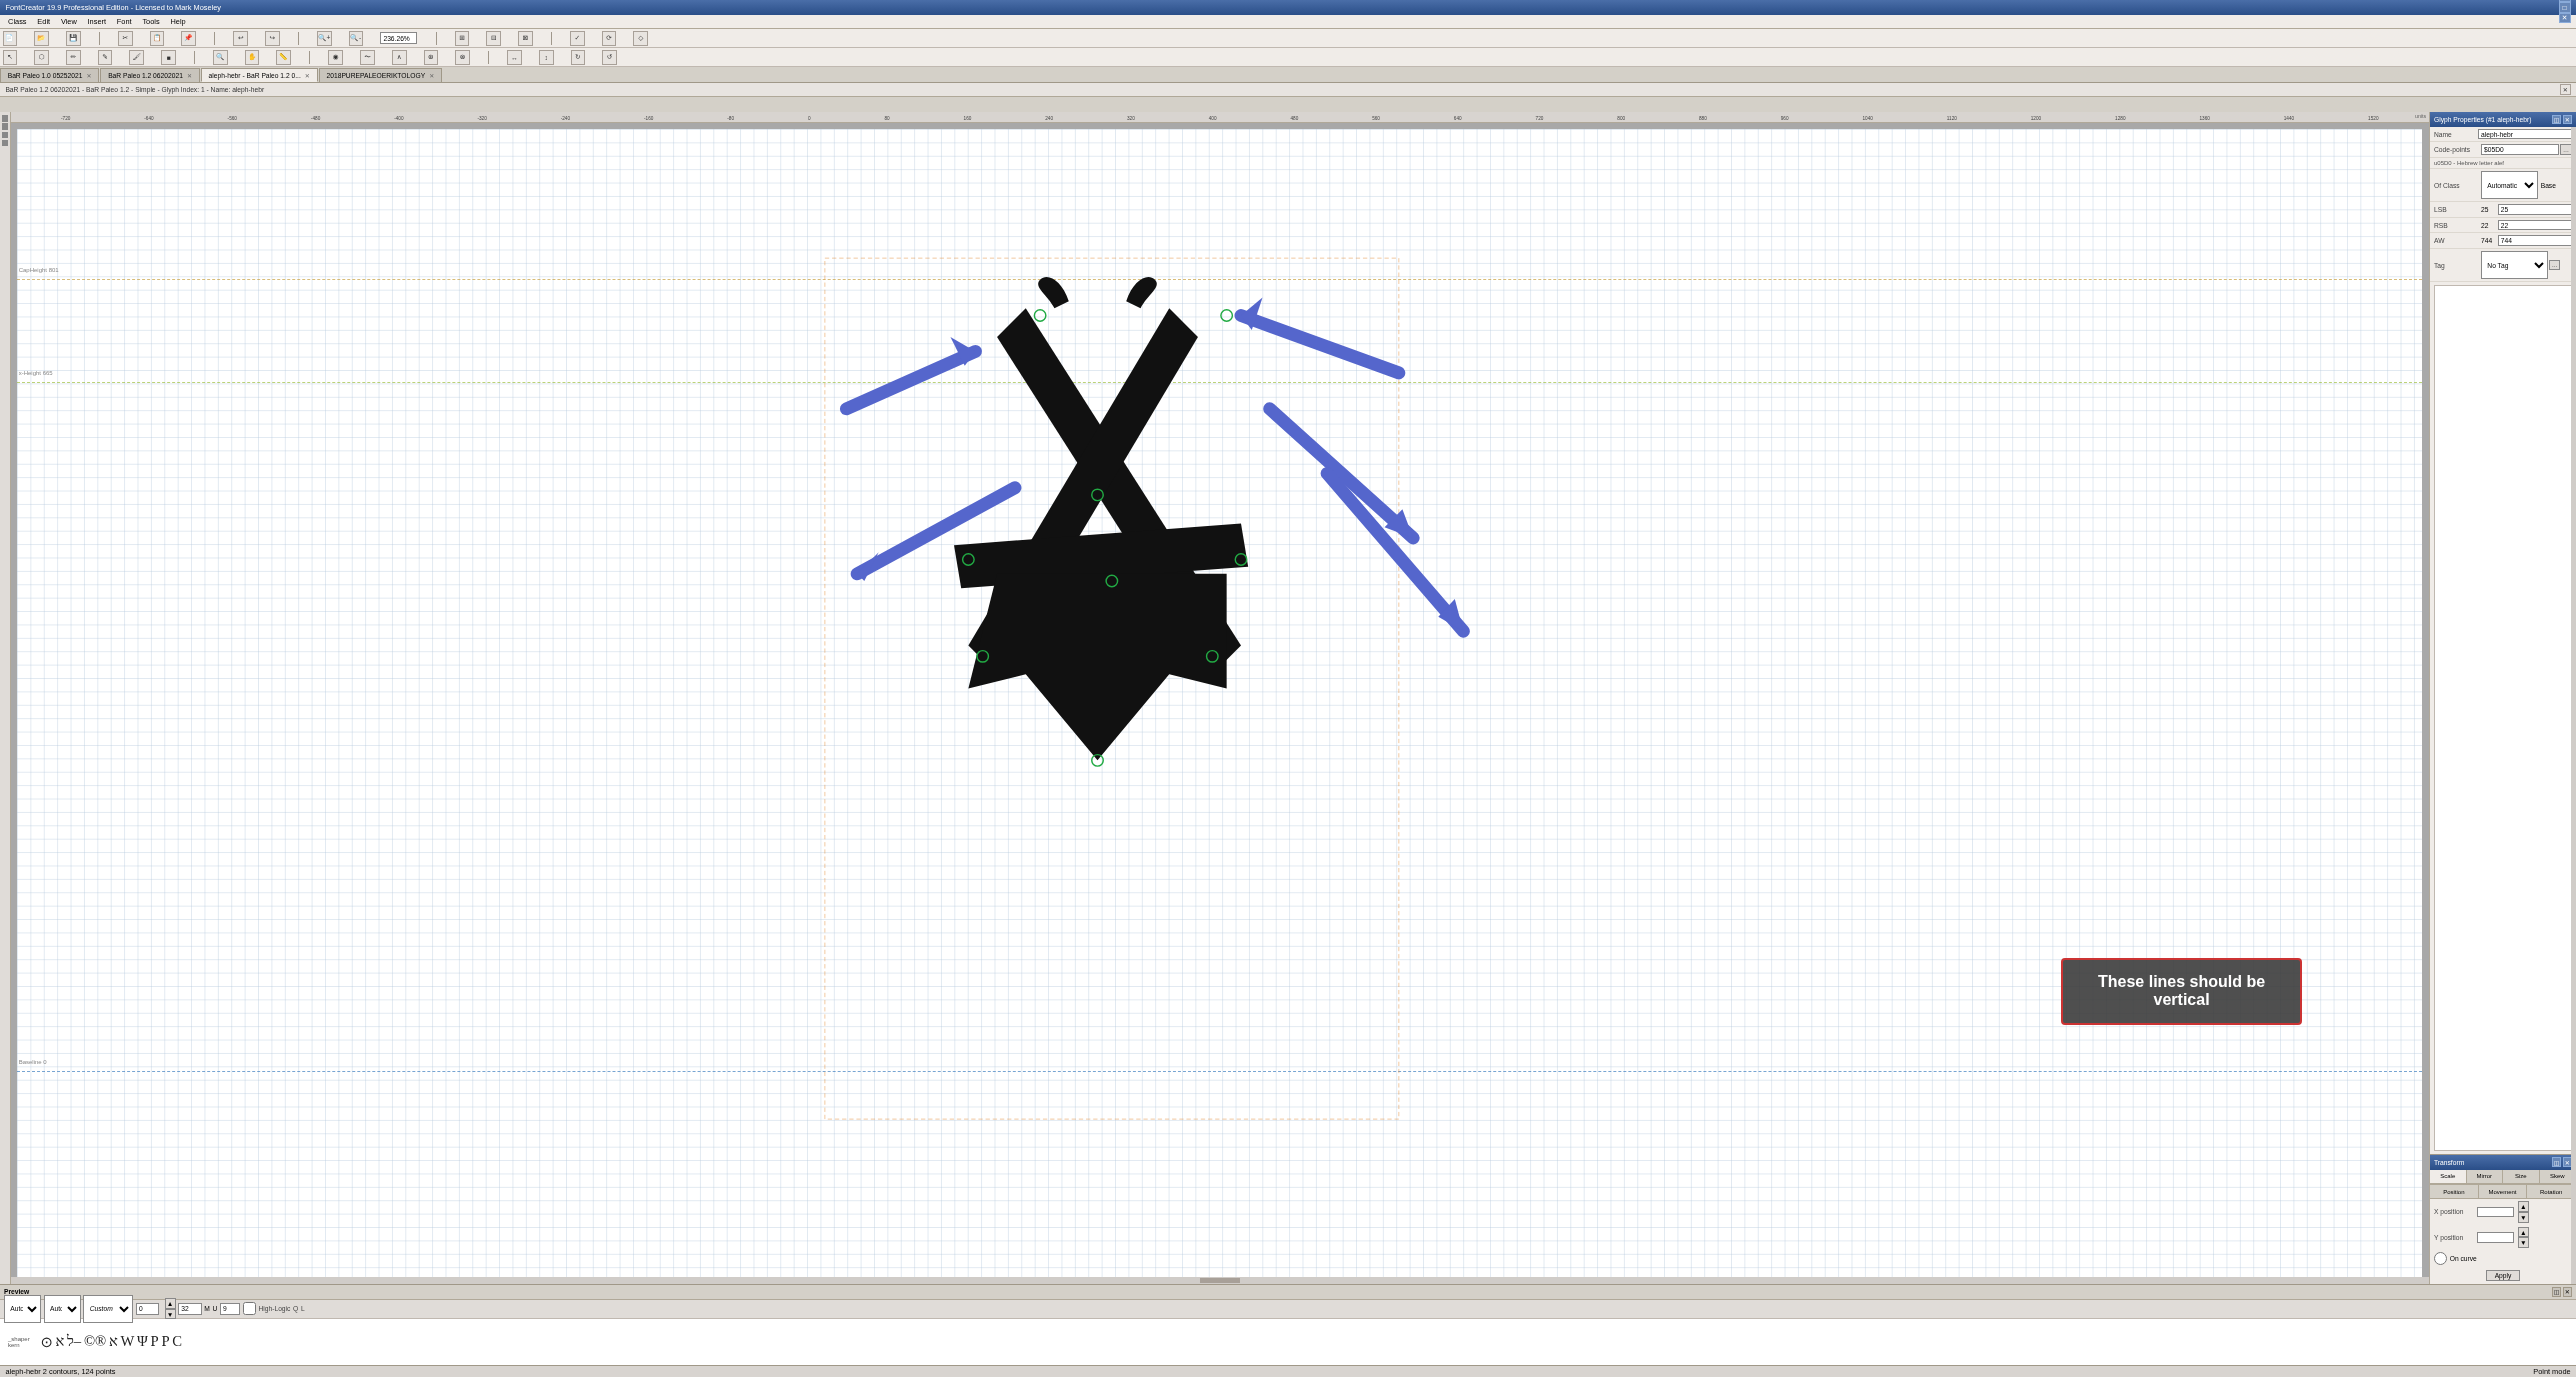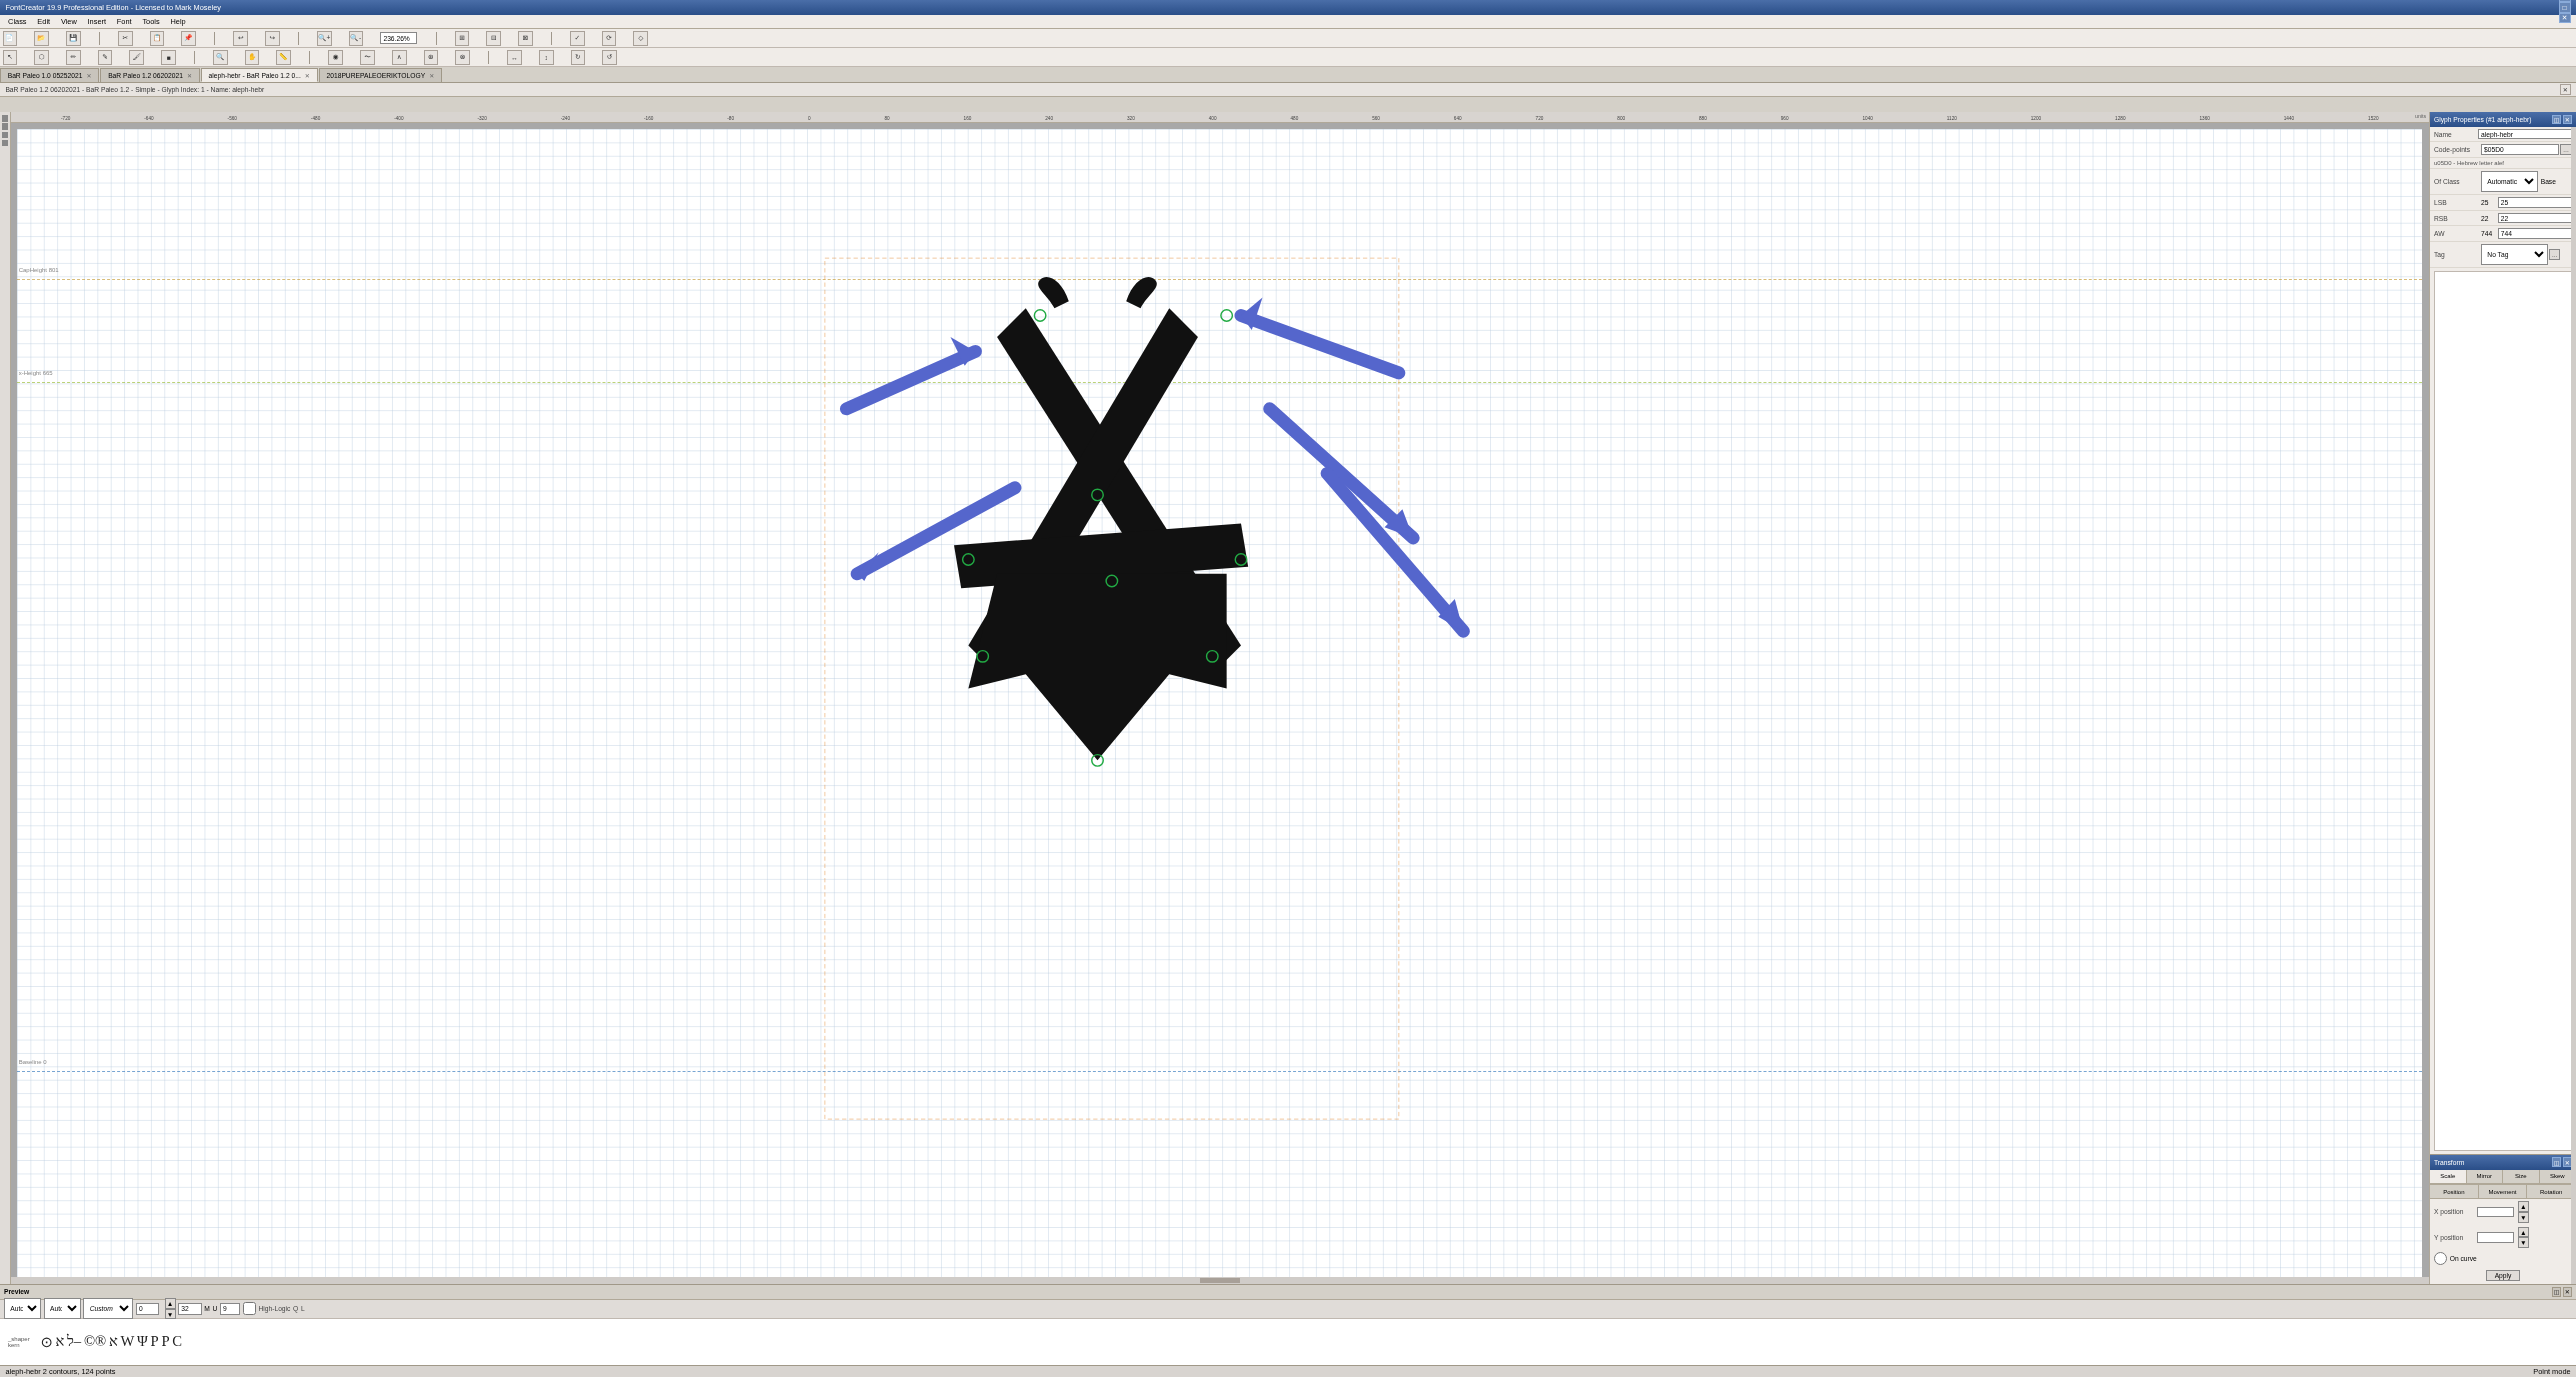--- a/index.html
+++ b/index.html
@@ -189,21 +189,21 @@
       width: 10.7px; height: 10.7px;
       background: #e0dcd8;
       border: 0.7px solid #888;
       font-size: 6.7px;
       display: flex; align-items: center; justify-content: center;
       cursor: pointer;
     }
 
     
     .select-control {
-      height: 21px;
+      height: 28px;
       border: 0.7px solid #888;
       background: white;
       font-size: 6.7px;
       padding: 0 1.3px;
     }
 
     
     #annotation-box {
       position: absolute;
       background: rgba(60, 60, 60, 0.85);
@@ -468,20 +468,23 @@
             <line x1="220" y1="0" x2="0" y2="120" stroke="#5566cc" stroke-width="18" stroke-linecap="round"></line>
             <polygon points="0,120 30,90 10,130" fill="#5566cc"></polygon>
           </g>
 
           <g transform="translate(800,480)">
             <line x1="0" y1="0" x2="190" y2="220" stroke="#5566cc" stroke-width="18" stroke-linecap="round"></line>
             <polygon points="190,220 155,200 178,175" fill="#5566cc"></polygon>
           </g>
         </svg>
 
+        <div id="annotation-box" style="position:absolute; bottom:22%; right:5%; background:rgba(55,55,55,0.88); border:2px solid #cc3333; border-radius:4px; padding:13.4px 19px; color:white; font-size:16px; font-weight:bold; text-align:center; width:241px; z-index:100;">
+          <span>These lines should be vertical</span>
+        </div>
 
       </div>
 
       <div style="position:absolute; bottom:0; left:0; right:0; height:6.7px; background:#d0ccc8;">
         <div style="width:40px; height:5.4px; background:#a8a098; margin:0.7px auto;"></div>
       </div>
     </div>
   </div>
 
   <div style="width:147px; background:#f0ece8; border-left:0.7px solid #b0a898; display:flex; flex-direction:column; overflow:hidden;">

